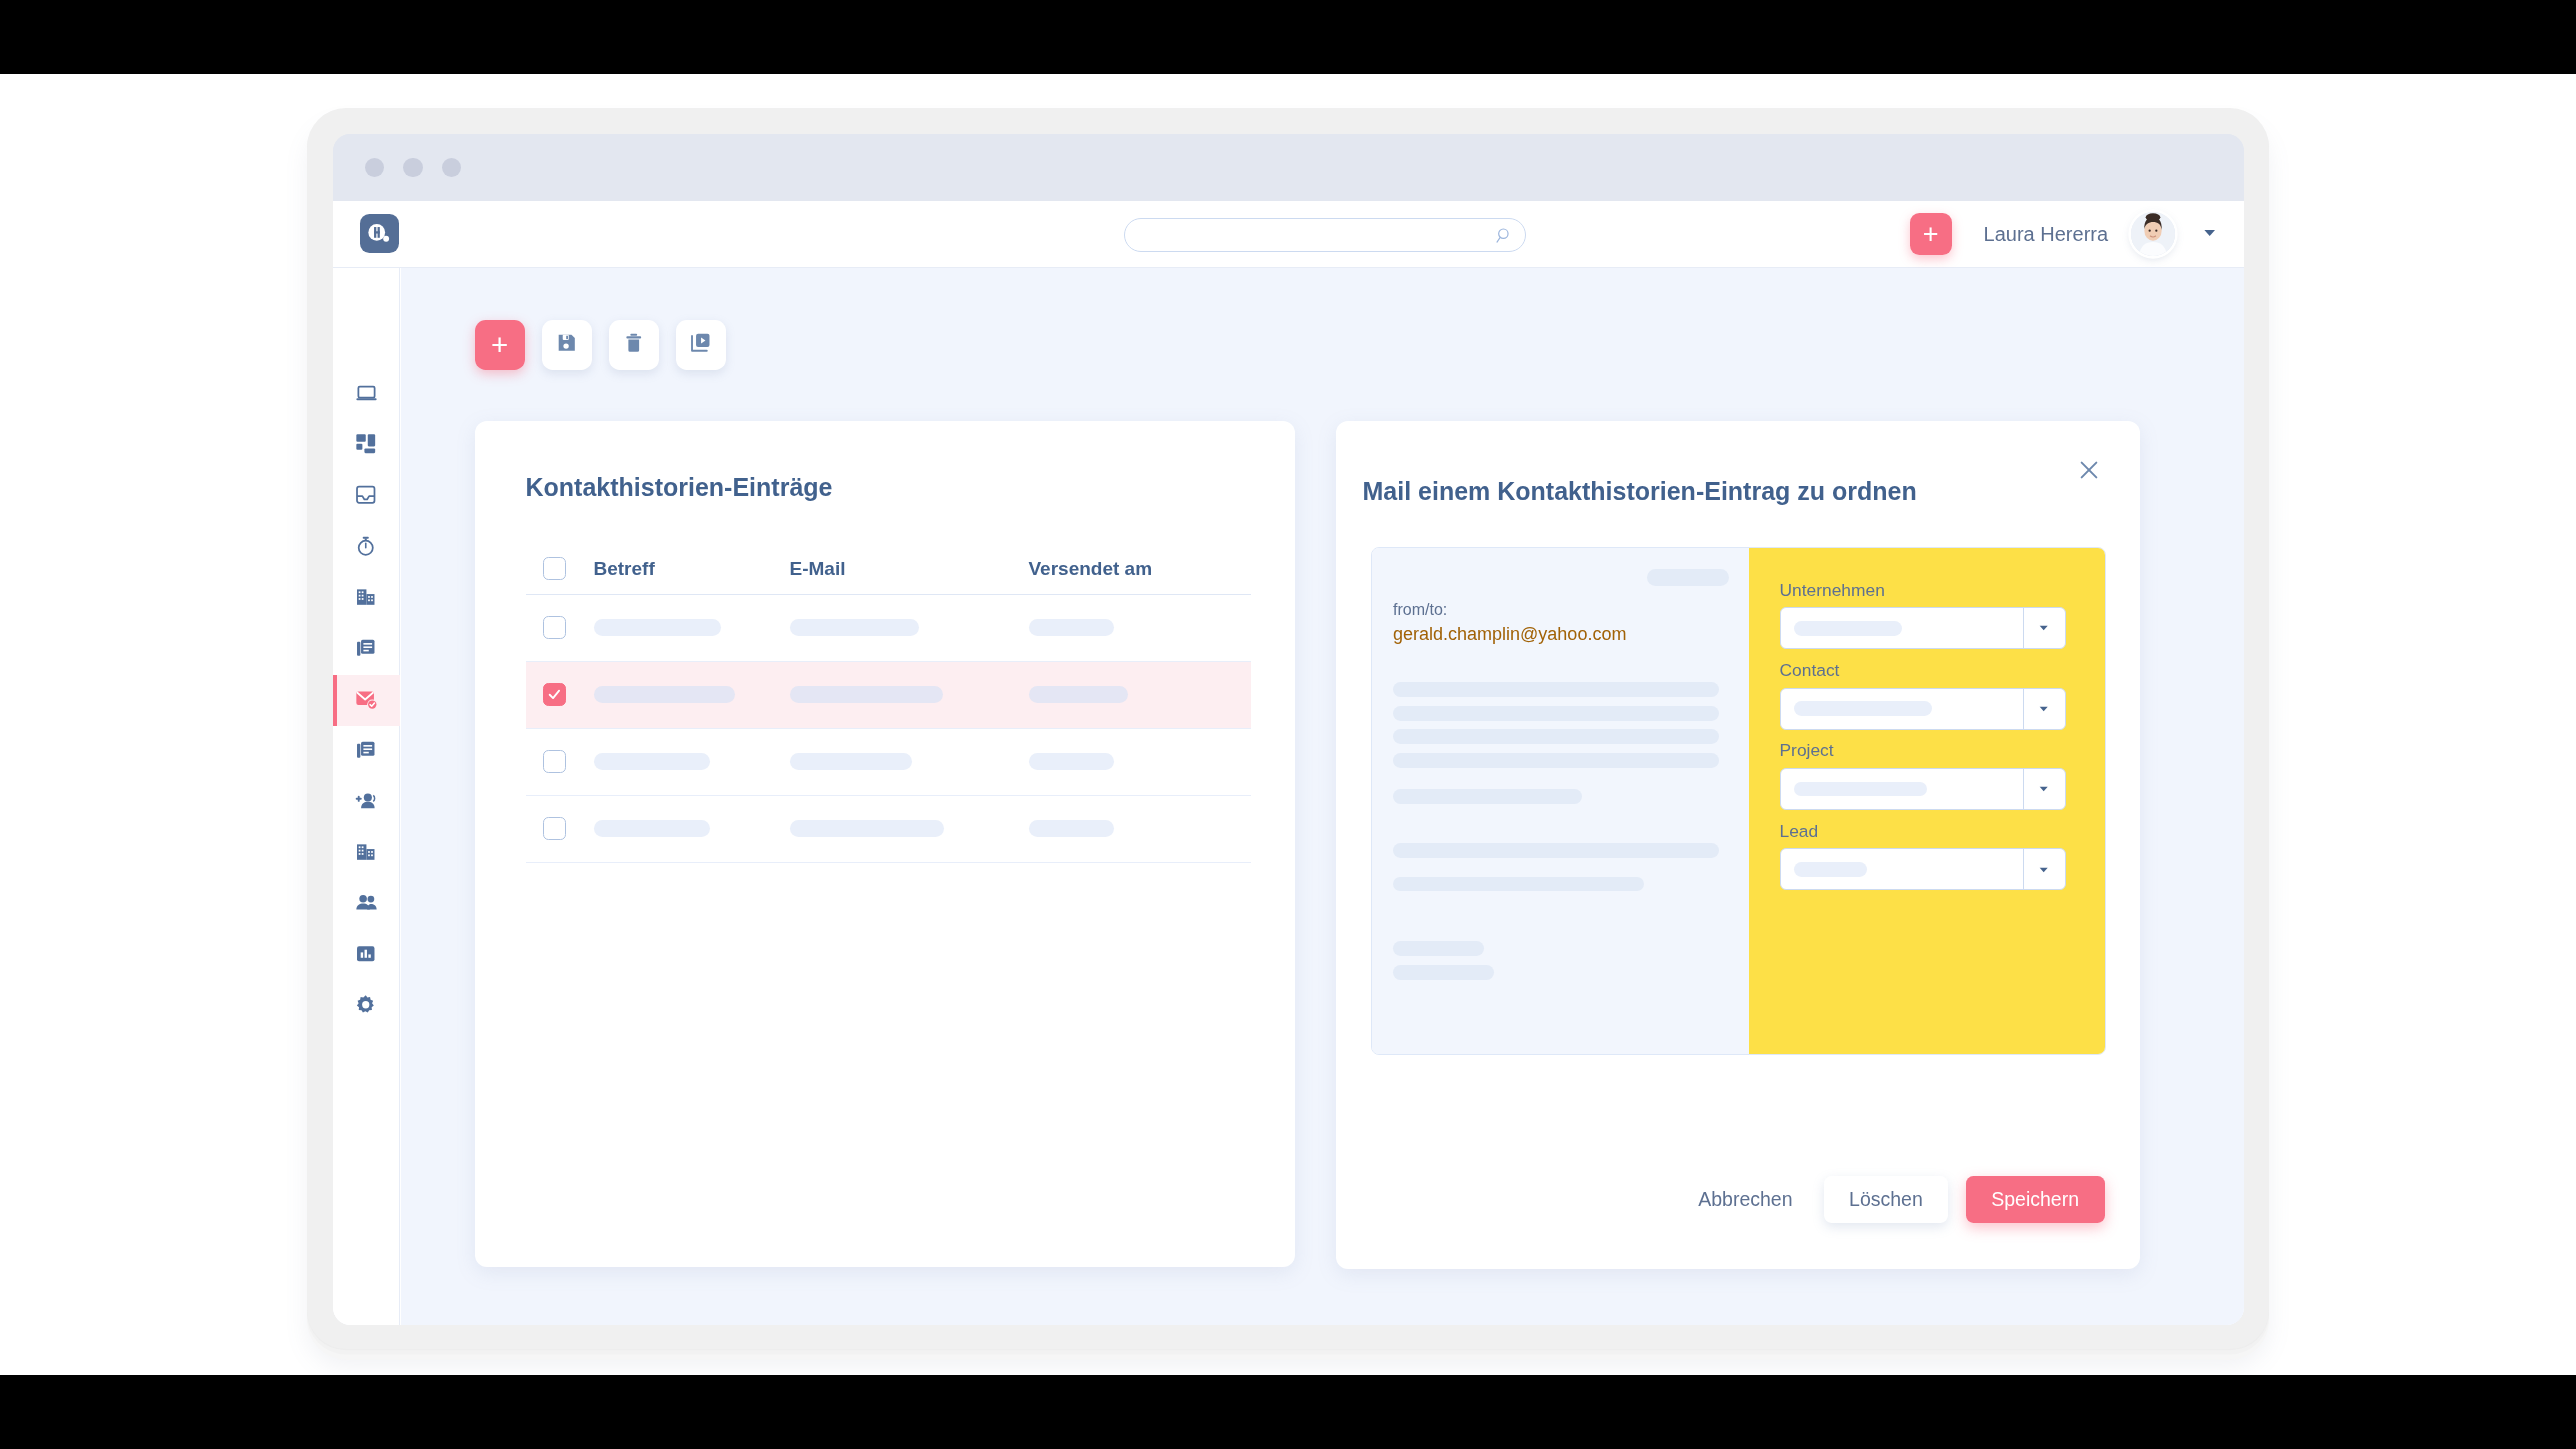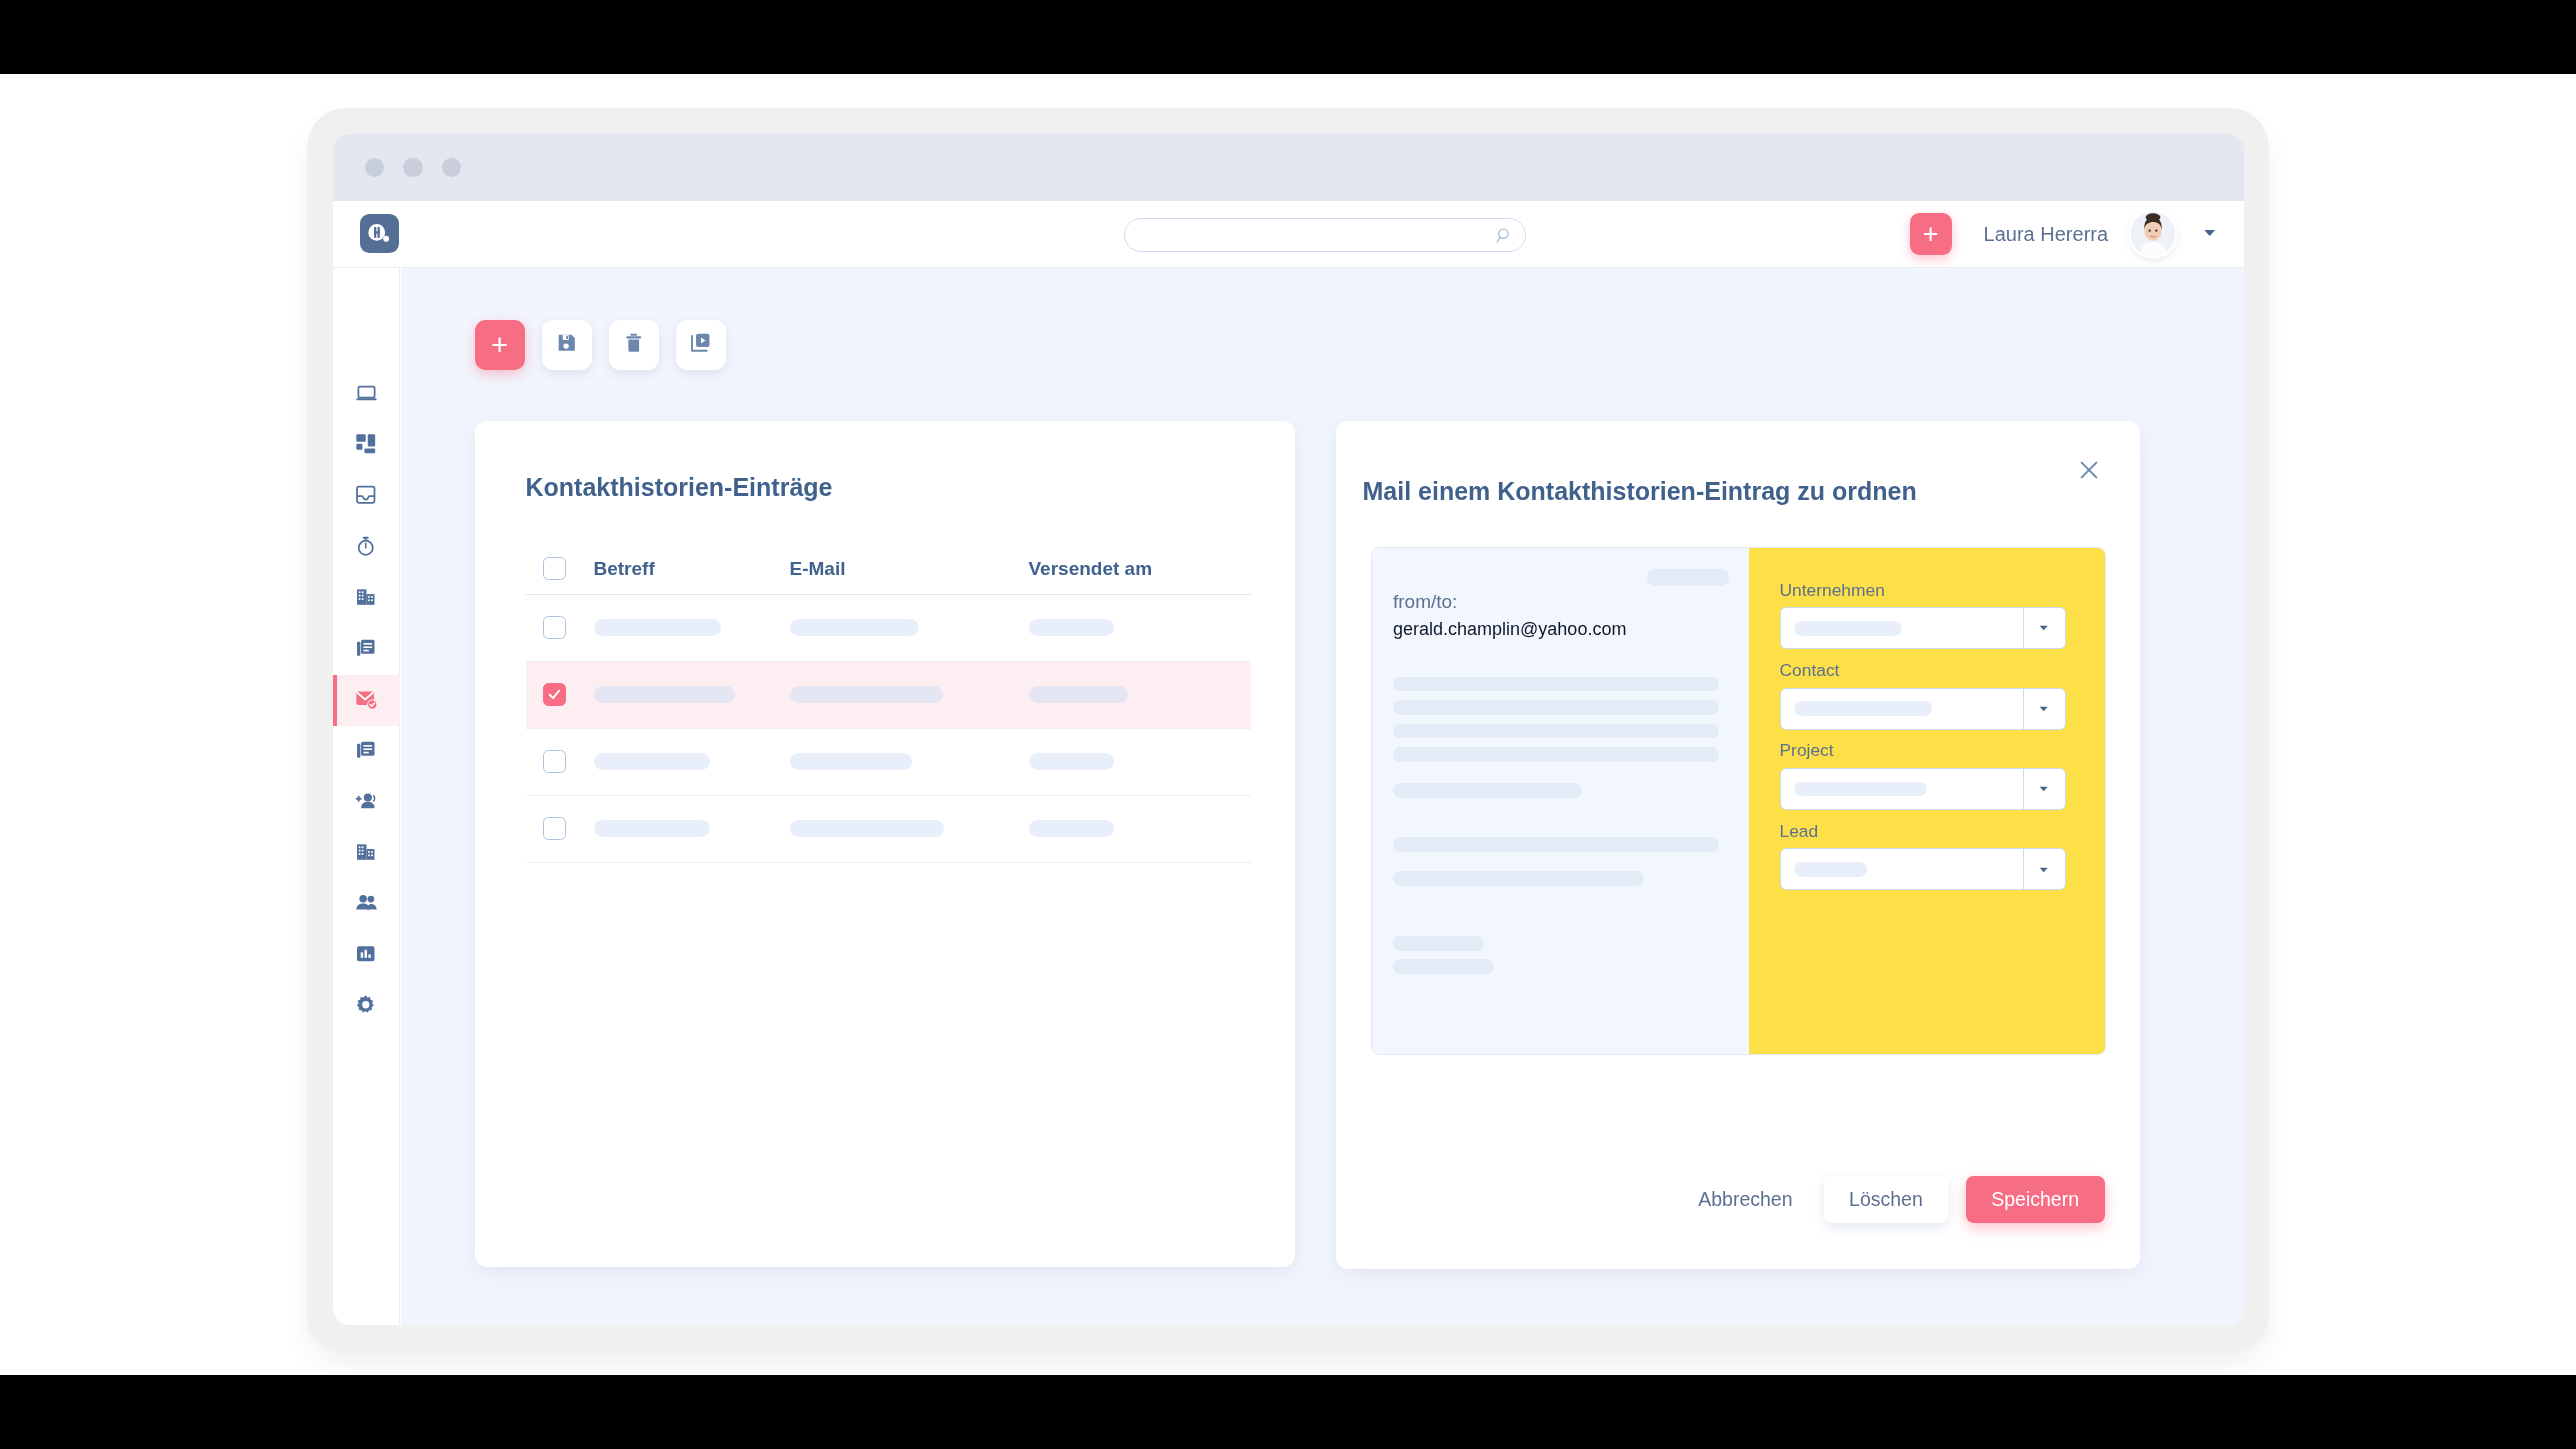--- a/index.html
+++ b/index.html
@@ -223,22 +223,22 @@
     display: flex; overflow: hidden;
   }
   .mail-pane {
     width: 377px; flex: none; background: #f2f6fd;
     padding: 25.5px 29.5px 0 21.5px; position: relative;
   }
   .mail-topskel {
     position: absolute; right: 20px; top: 21.5px;
     width: 82px; height: 17.4px; border-radius: 8.7px; background: #e3ebf7;
   }
-  .from-label { font-size: 19px; color: #5d7091; margin-top: 15px; line-height: 1.45; }
-  .from-addr  { font-size: 18px; color: #0f172a; line-height: 1.45; white-space: nowrap; }
+  .from-label { font-size: 16px; color: #5d7091; margin-top: 25px; line-height: 1.45; }
+  .from-addr  { font-size: 18px; color: #a16207; line-height: 1.45; white-space: nowrap; }
   .mskel { height: 14.8px; border-radius: 7.4px; background: #e3ebf7; margin-bottom: 8.7px; }
   .form-pane {
     flex: 1; background: #fde047;
     padding: 32px 39px 0 31px;
   }
   .field { margin-bottom: 10.7px; }
   .field-label { font-size: 17.4px; color: #5d7091; margin-bottom: 6.7px; }
   .select {
     height: 42px; border: 1.3px solid #ccdaf0; border-radius: 6px;
     display: flex; align-items: center; background: #fff; cursor: pointer;

